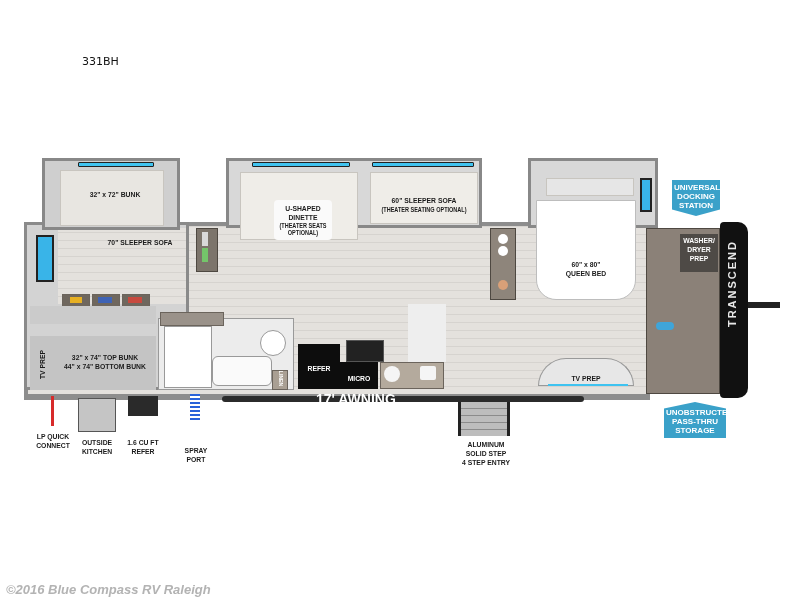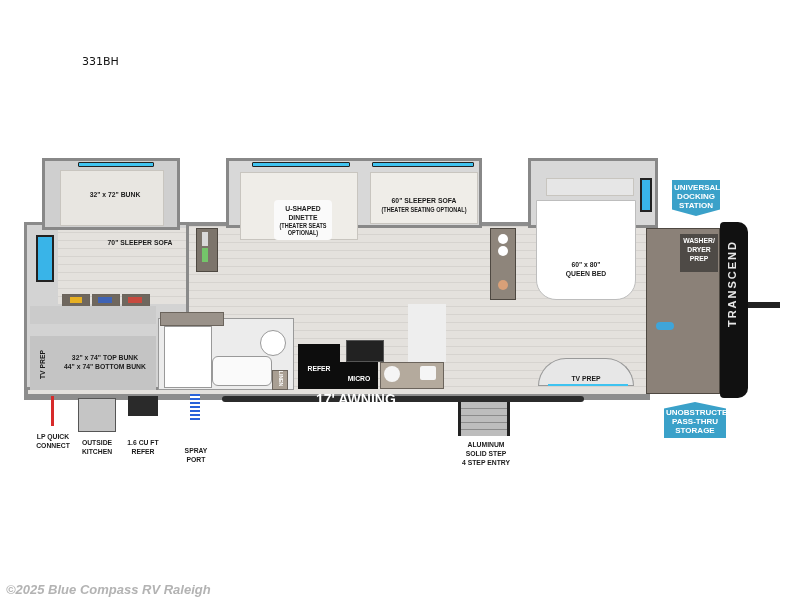--- a/index.html
+++ b/index.html
@@ -164,13 +164,13 @@
 PORT</div>
 
   <div class="callout" style="left:672px;top:180px;width:48px;white-space:pre-line;">UNIVERSAL
 DOCKING
 STATION</div>
   <div class="callout up" style="left:664px;top:402px;width:62px;white-space:pre-line;">UNOBSTRUCTED
 PASS-THRU
 STORAGE</div>
 </div>
 
-<div id="copyright" class="abs">©2025 Blue Compass RV Raleigh</div>
+<div id="copyright" class="abs">©2016 Blue Compass RV Raleigh</div>
 
 </body></html>

